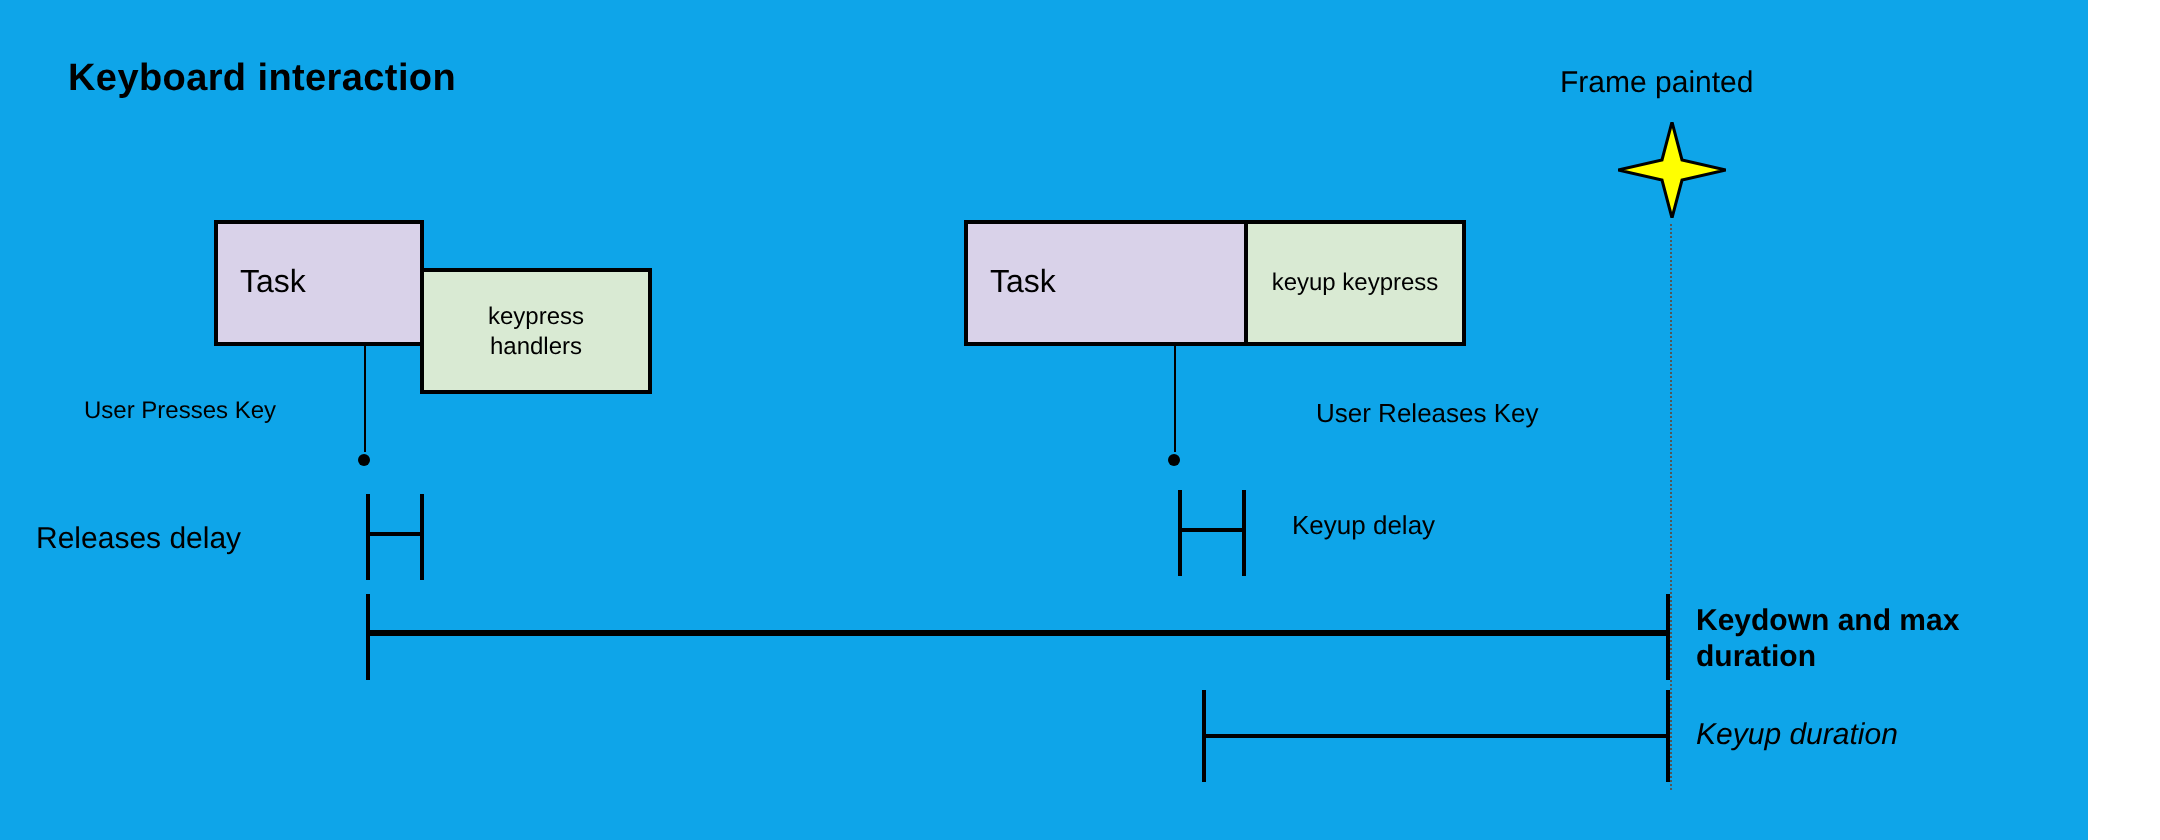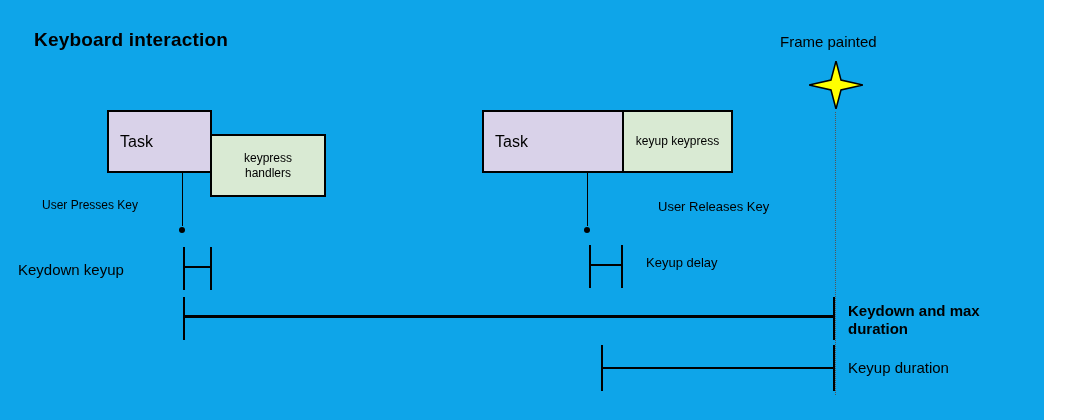--- a/index.html
+++ b/index.html
@@ -61,21 +61,21 @@
   .keydown-duration-beam{left:183px;top:297px;width:652px;height:43px;}
   .keydown-duration-beam .bar{top:18px;height:3px;}
   .keyup-duration-beam{left:601px;top:345px;width:234px;height:46px;}
   .keyup-duration-beam .bar{top:22px;height:1.5px;}
   .keydown-delay-label{left:18px;top:261px;font-size:15px;}
   .keyup-delay-label{left:646px;top:255px;font-size:13px;}
   .keydown-duration-label{
     left:848px;top:302px;width:172px;
     font-size:15px;font-weight:bold;line-height:18px;
   }
-  .keyup-duration-label{left:848px;top:359px;font-size:15px;}
+  .keyup-duration-label{left:848px;top:359px;font-size:15px;font-style:italic;}
 </style>
 </head>
 <body>
 
 <div class="canvas">
 
   <div class="abs title">Keyboard interaction</div>
 
   <div class="abs box-row row-a" style="left:107px;">
     <div class="box task-box" style="background: rgb(217, 210, 233);">
@@ -102,21 +102,21 @@
   <div class="abs frame-line"></div>
 
   <div class="abs press-label">User Presses Key</div>
   <div class="abs event-line press-line"></div>
   <div class="abs event-dot press-dot"></div>
 
   <div class="abs release-label">User Releases Key</div>
   <div class="abs event-line release-line"></div>
   <div class="abs event-dot release-dot"></div>
 
-  <div class="abs keydown-delay-label">Keydown keyup</div>
+  <div class="abs keydown-delay-label">Releases delay</div>
   <div class="abs beam keydown-delay-beam">
     <div class="bar"></div>
   </div>
 
   <div class="abs beam keyup-delay-beam">
     <div class="bar"></div>
   </div>
   <div class="abs keyup-delay-label">Keyup delay</div>
 
   <div class="abs beam keydown-duration-beam">

